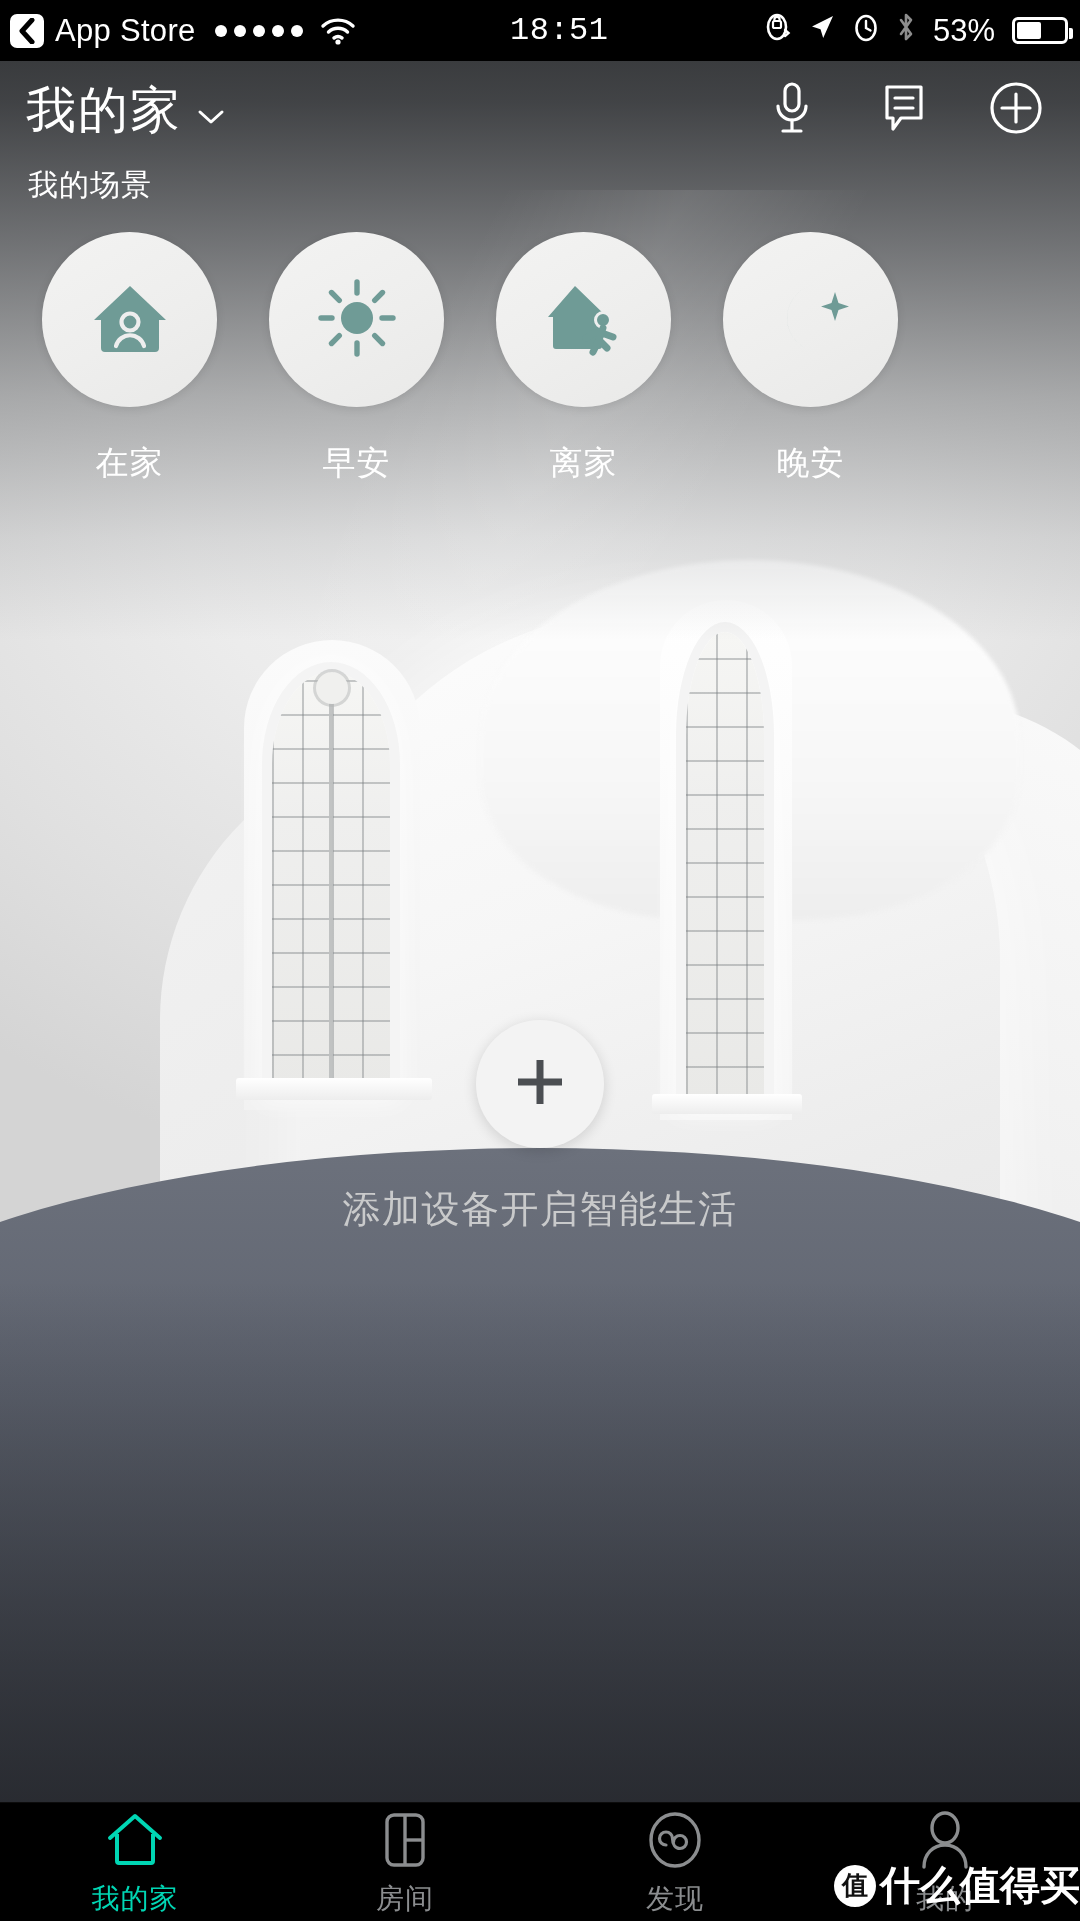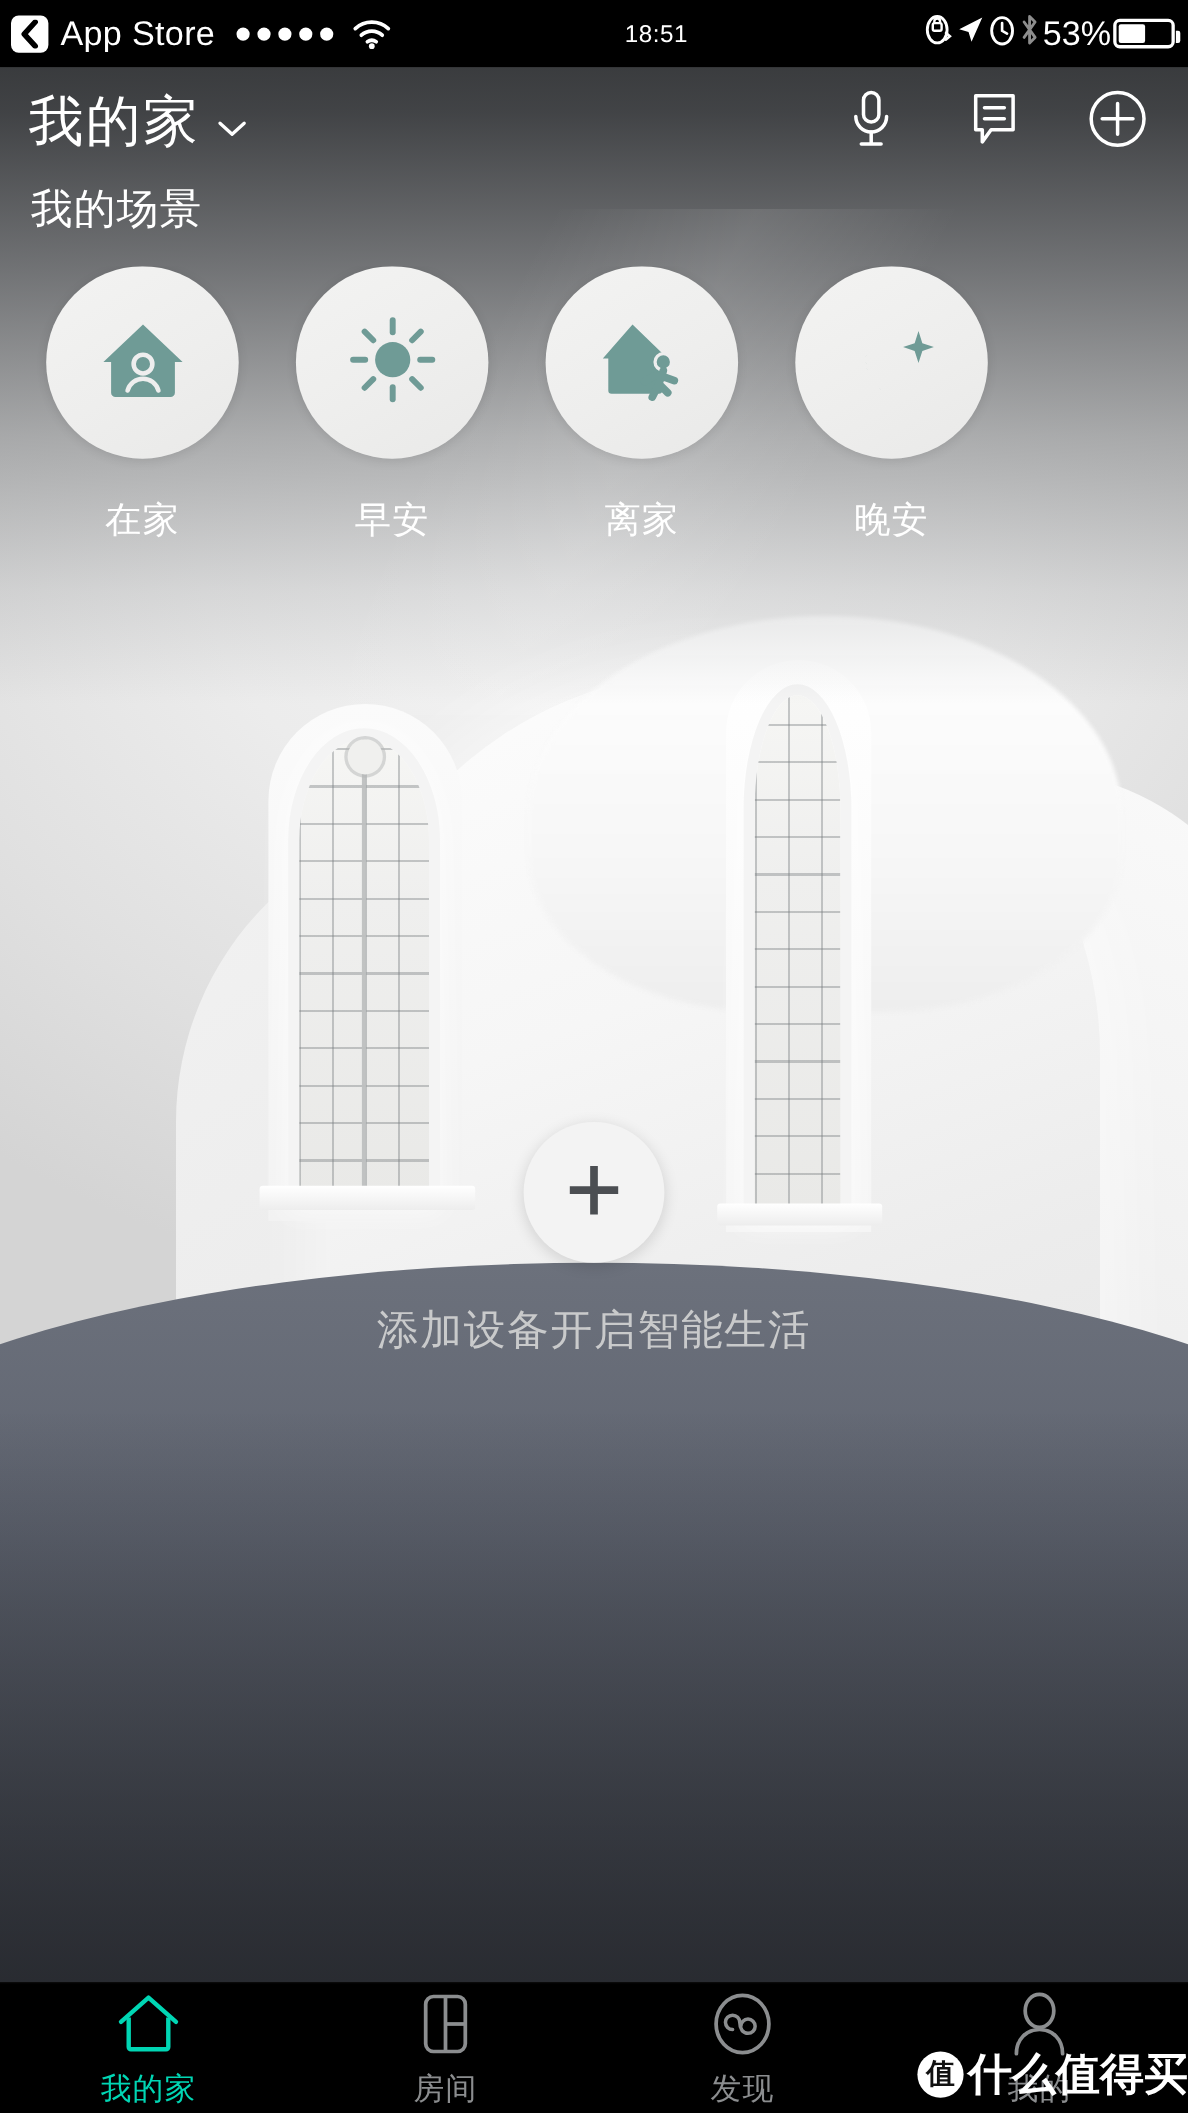--- a/index.html
+++ b/index.html
@@ -122,22 +122,22 @@
   .sb-back {
     width:34px; height:34px; background:#fff; border-radius:7px;
     display:flex; align-items:center; justify-content:center;
   }
   .sb-back svg { display:block; }
   .sb-appname { font-size:31px; letter-spacing:.3px; }
   .sb-dots { display:flex; gap:7px; margin-left:8px; }
   .sb-dots i { width:12px; height:12px; border-radius:50%; background:#fff; display:block; }
   .sb-wifi { margin-left:6px; display:flex; align-items:center; }
   .sb-center { flex:1; display:flex; justify-content:center; }
-  .sb-time { font-size:22px; letter-spacing:.5px; }
-  .sb-right { display:flex; align-items:center; gap:2px; padding-right:12px; flex:0 0 auto; }
+  .sb-time { font-size:32px; letter-spacing:.5px;font-family:Liberation Mono, monospace; }
+  .sb-right { display:flex; align-items:center; gap:17px; padding-right:12px; flex:0 0 auto; }
   .sb-batt {
     width:56px; height:27px; border:3px solid #fff; border-radius:6px;
     position:relative; display:flex; align-items:center; padding:2px;
   }
   .sb-batt::after {
     content:""; position:absolute; right:-8px; top:8px; width:4px; height:11px;
     background:#fff; border-radius:0 2px 2px 0;
   }
   .sb-batt i { display:block; height:100%; width:53%; background:#fff; border-radius:2px; }
   .sb-pct { font-size:31px; }
@@ -150,21 +150,21 @@
   .home-title {
     display:flex; align-items:baseline; gap:14px; padding-left:26px; cursor:pointer;
   }
   .home-title .name { color:#fff; font-size:50px; font-weight:400; letter-spacing:2px; }
   .header-actions { margin-left:auto; display:flex; align-items:center; gap:56px; padding-right:36px; }
   .hicon { width:56px; height:56px; display:flex; align-items:center; justify-content:center; cursor:pointer; }
 
   
   .scene-section { position:absolute; left:0; top:165px; width:1080px; z-index:25; }
   .scene-heading {
-    color:#fff; font-size:38px; padding-left:28px; letter-spacing:1px; margin-bottom:26px;
+    color:#fff; font-size:30px; padding-left:28px; letter-spacing:1px; margin-bottom:26px;
   }
   .scene-row {
     display:flex; gap:52px; padding-left:42px; overflow:hidden; align-items:flex-start;
   }
   .scene-item { flex:0 0 auto; width:175px; text-align:center; cursor:pointer; }
   .scene-circle {
     width:175px; height:175px; border-radius:50%;
     background:linear-gradient(150deg,#f3f3f2 0%,#eeeeed 55%,#e9e9e8 100%);
     display:flex; align-items:center; justify-content:center;
     box-shadow:0 2px 10px rgba(0,0,0,.10);

